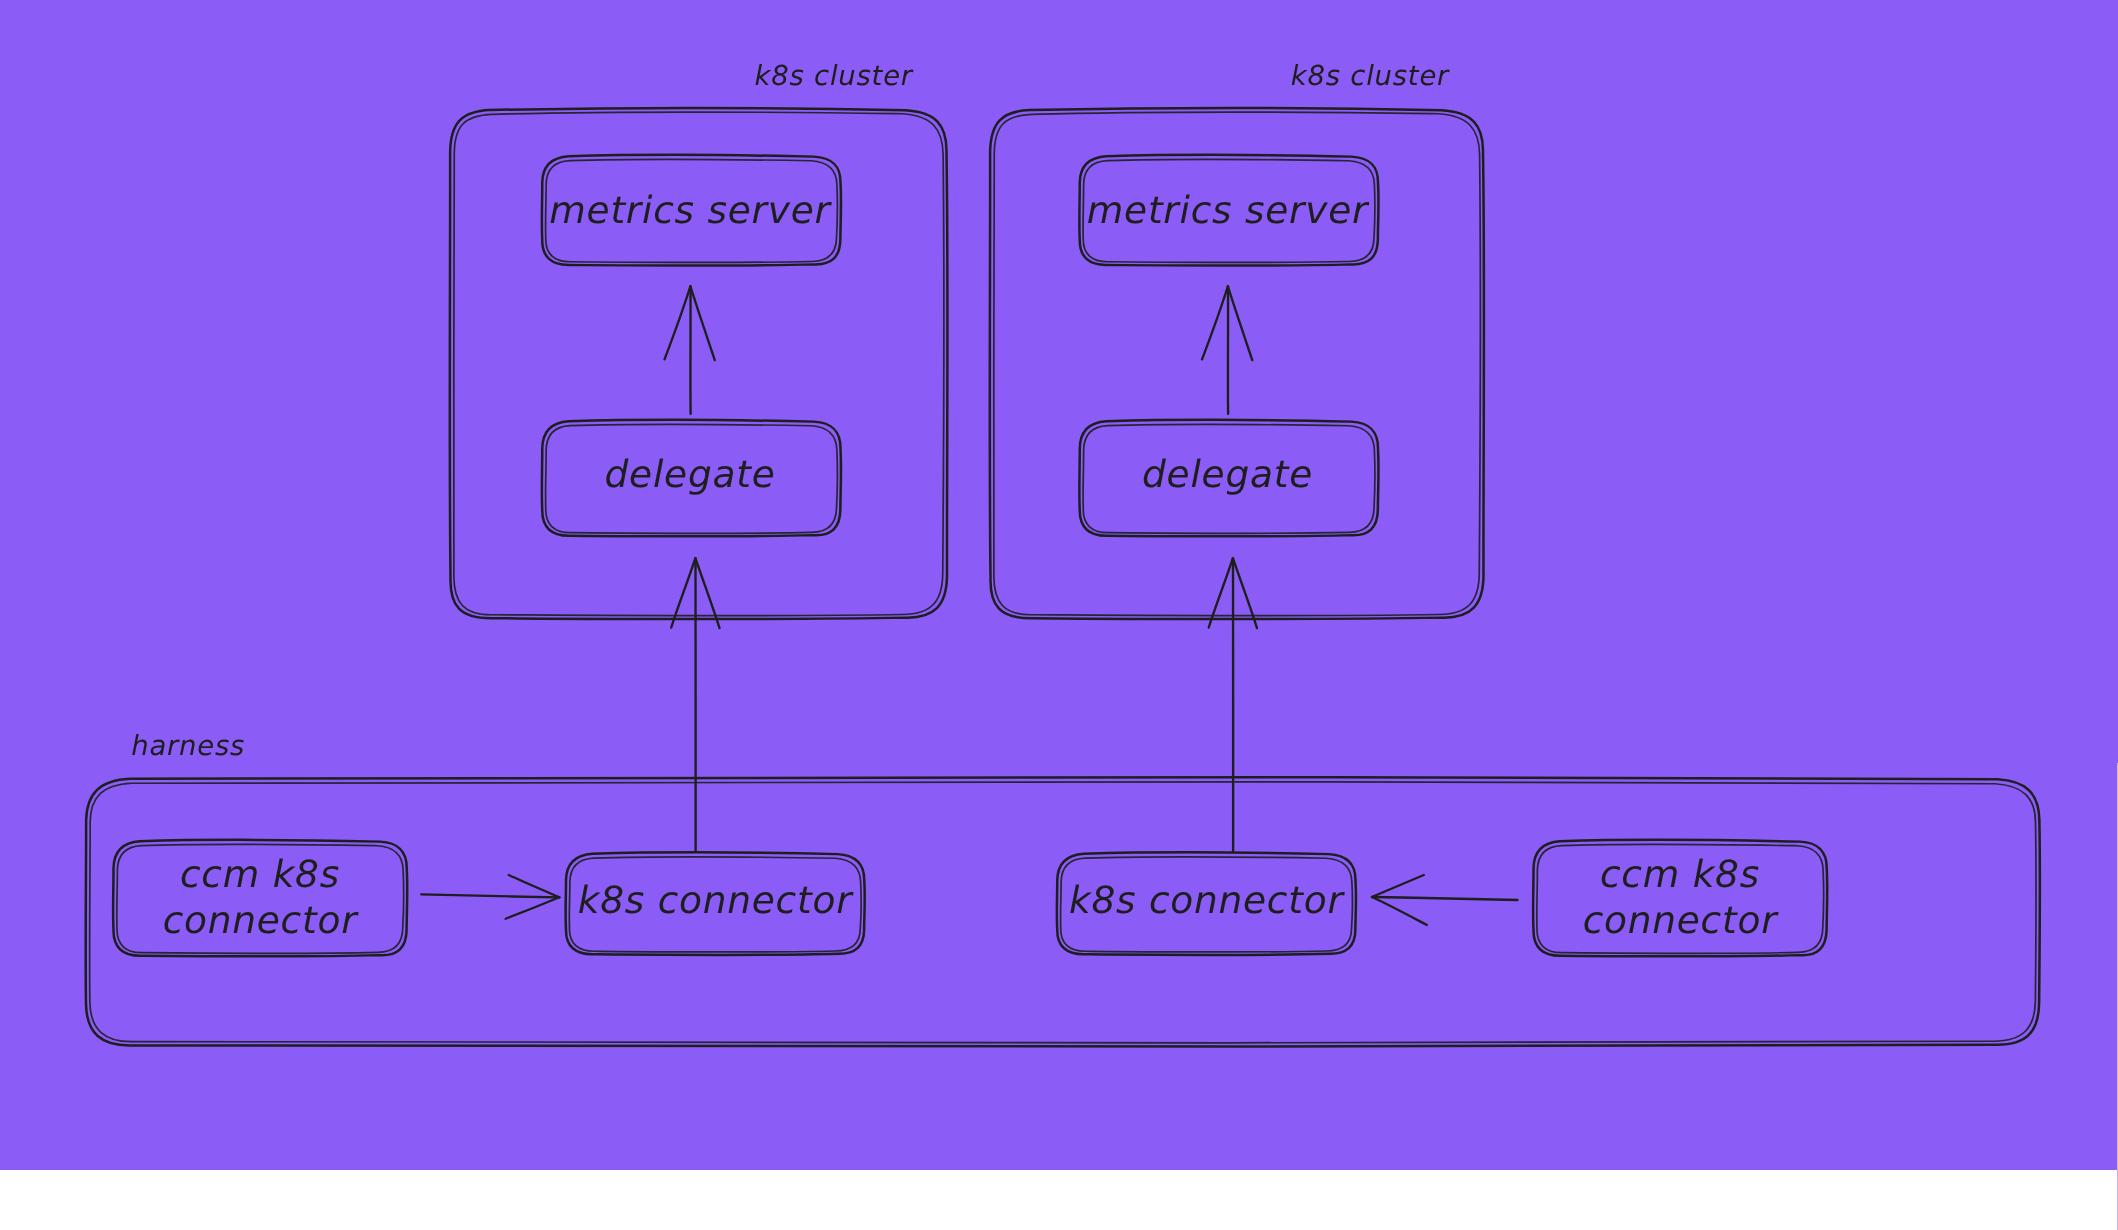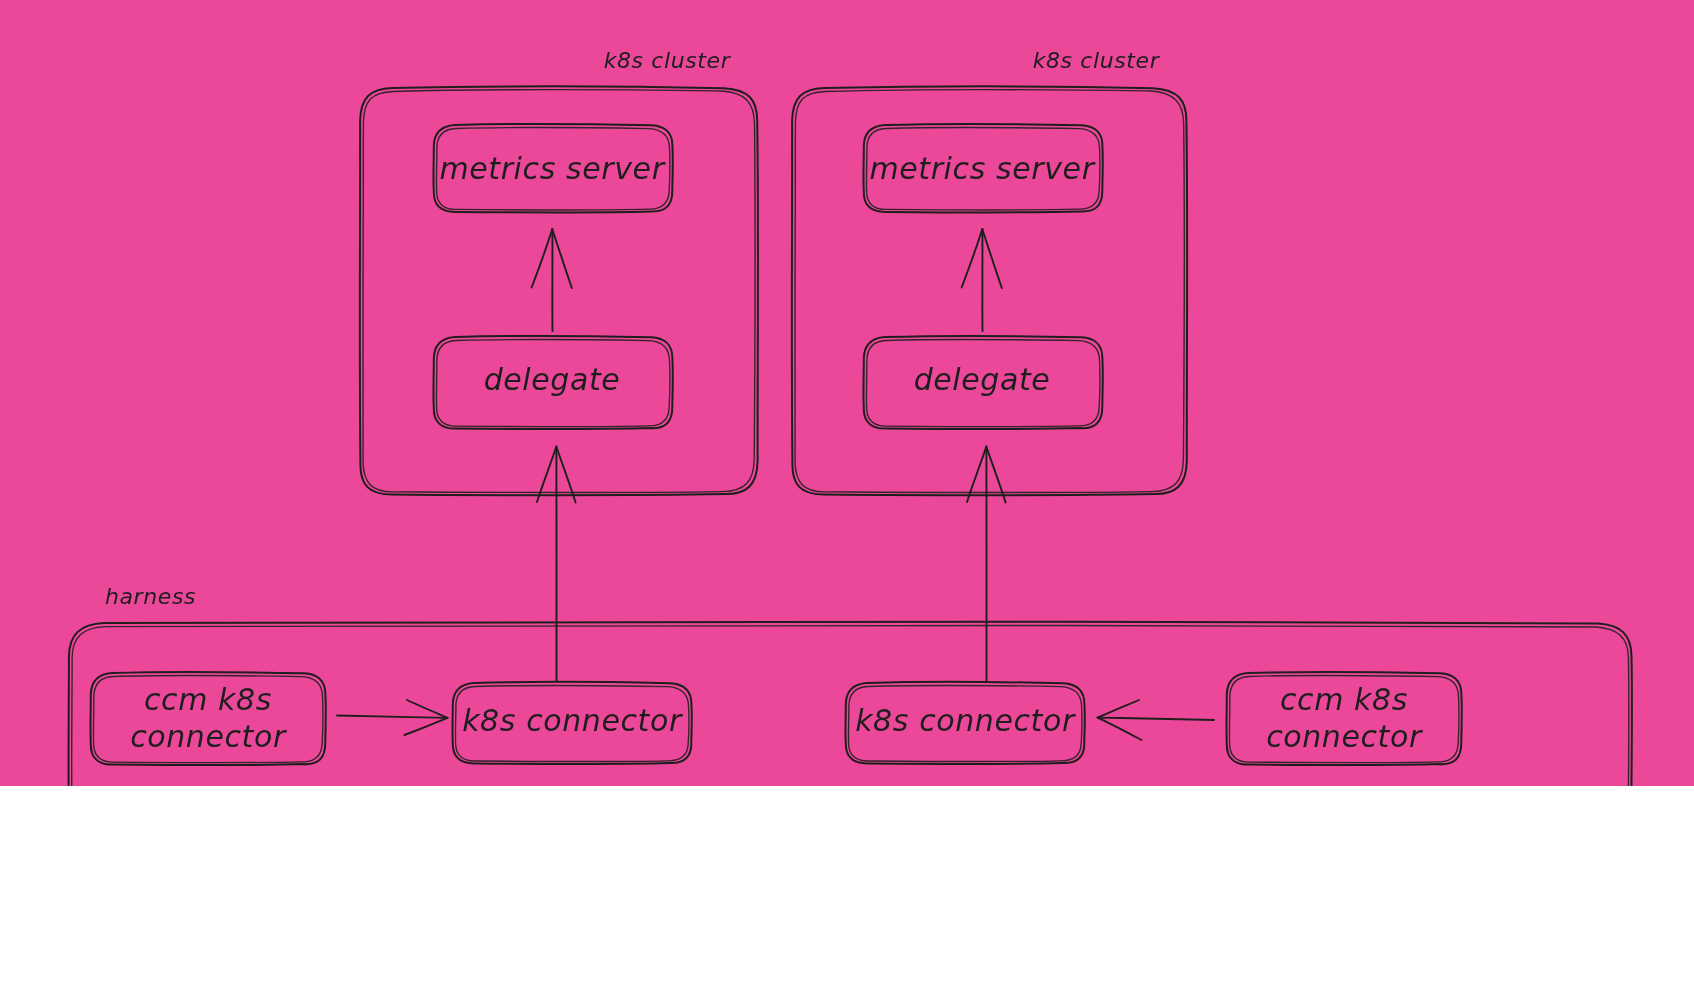--- a/index.html
+++ b/index.html
@@ -3,22 +3,22 @@
 <meta charset="utf-8">
 <style>
   html, body {
     margin: 0;
     padding: 0;
     background: #ffffff;
   }
   #canvas-root {
     position: relative;
     width: 1694px;
-    height: 786px;
-    background: #ec4899;
+    height: 936px;
+    background: #8b5cf6;
     overflow: hidden;
     font-family: "DejaVu Sans", sans-serif;
   }
   svg.diagram-layer {
     position: absolute;
     top: 0;
     left: 0;
     width: 1694px;
     height: 984px;
     display: block;

